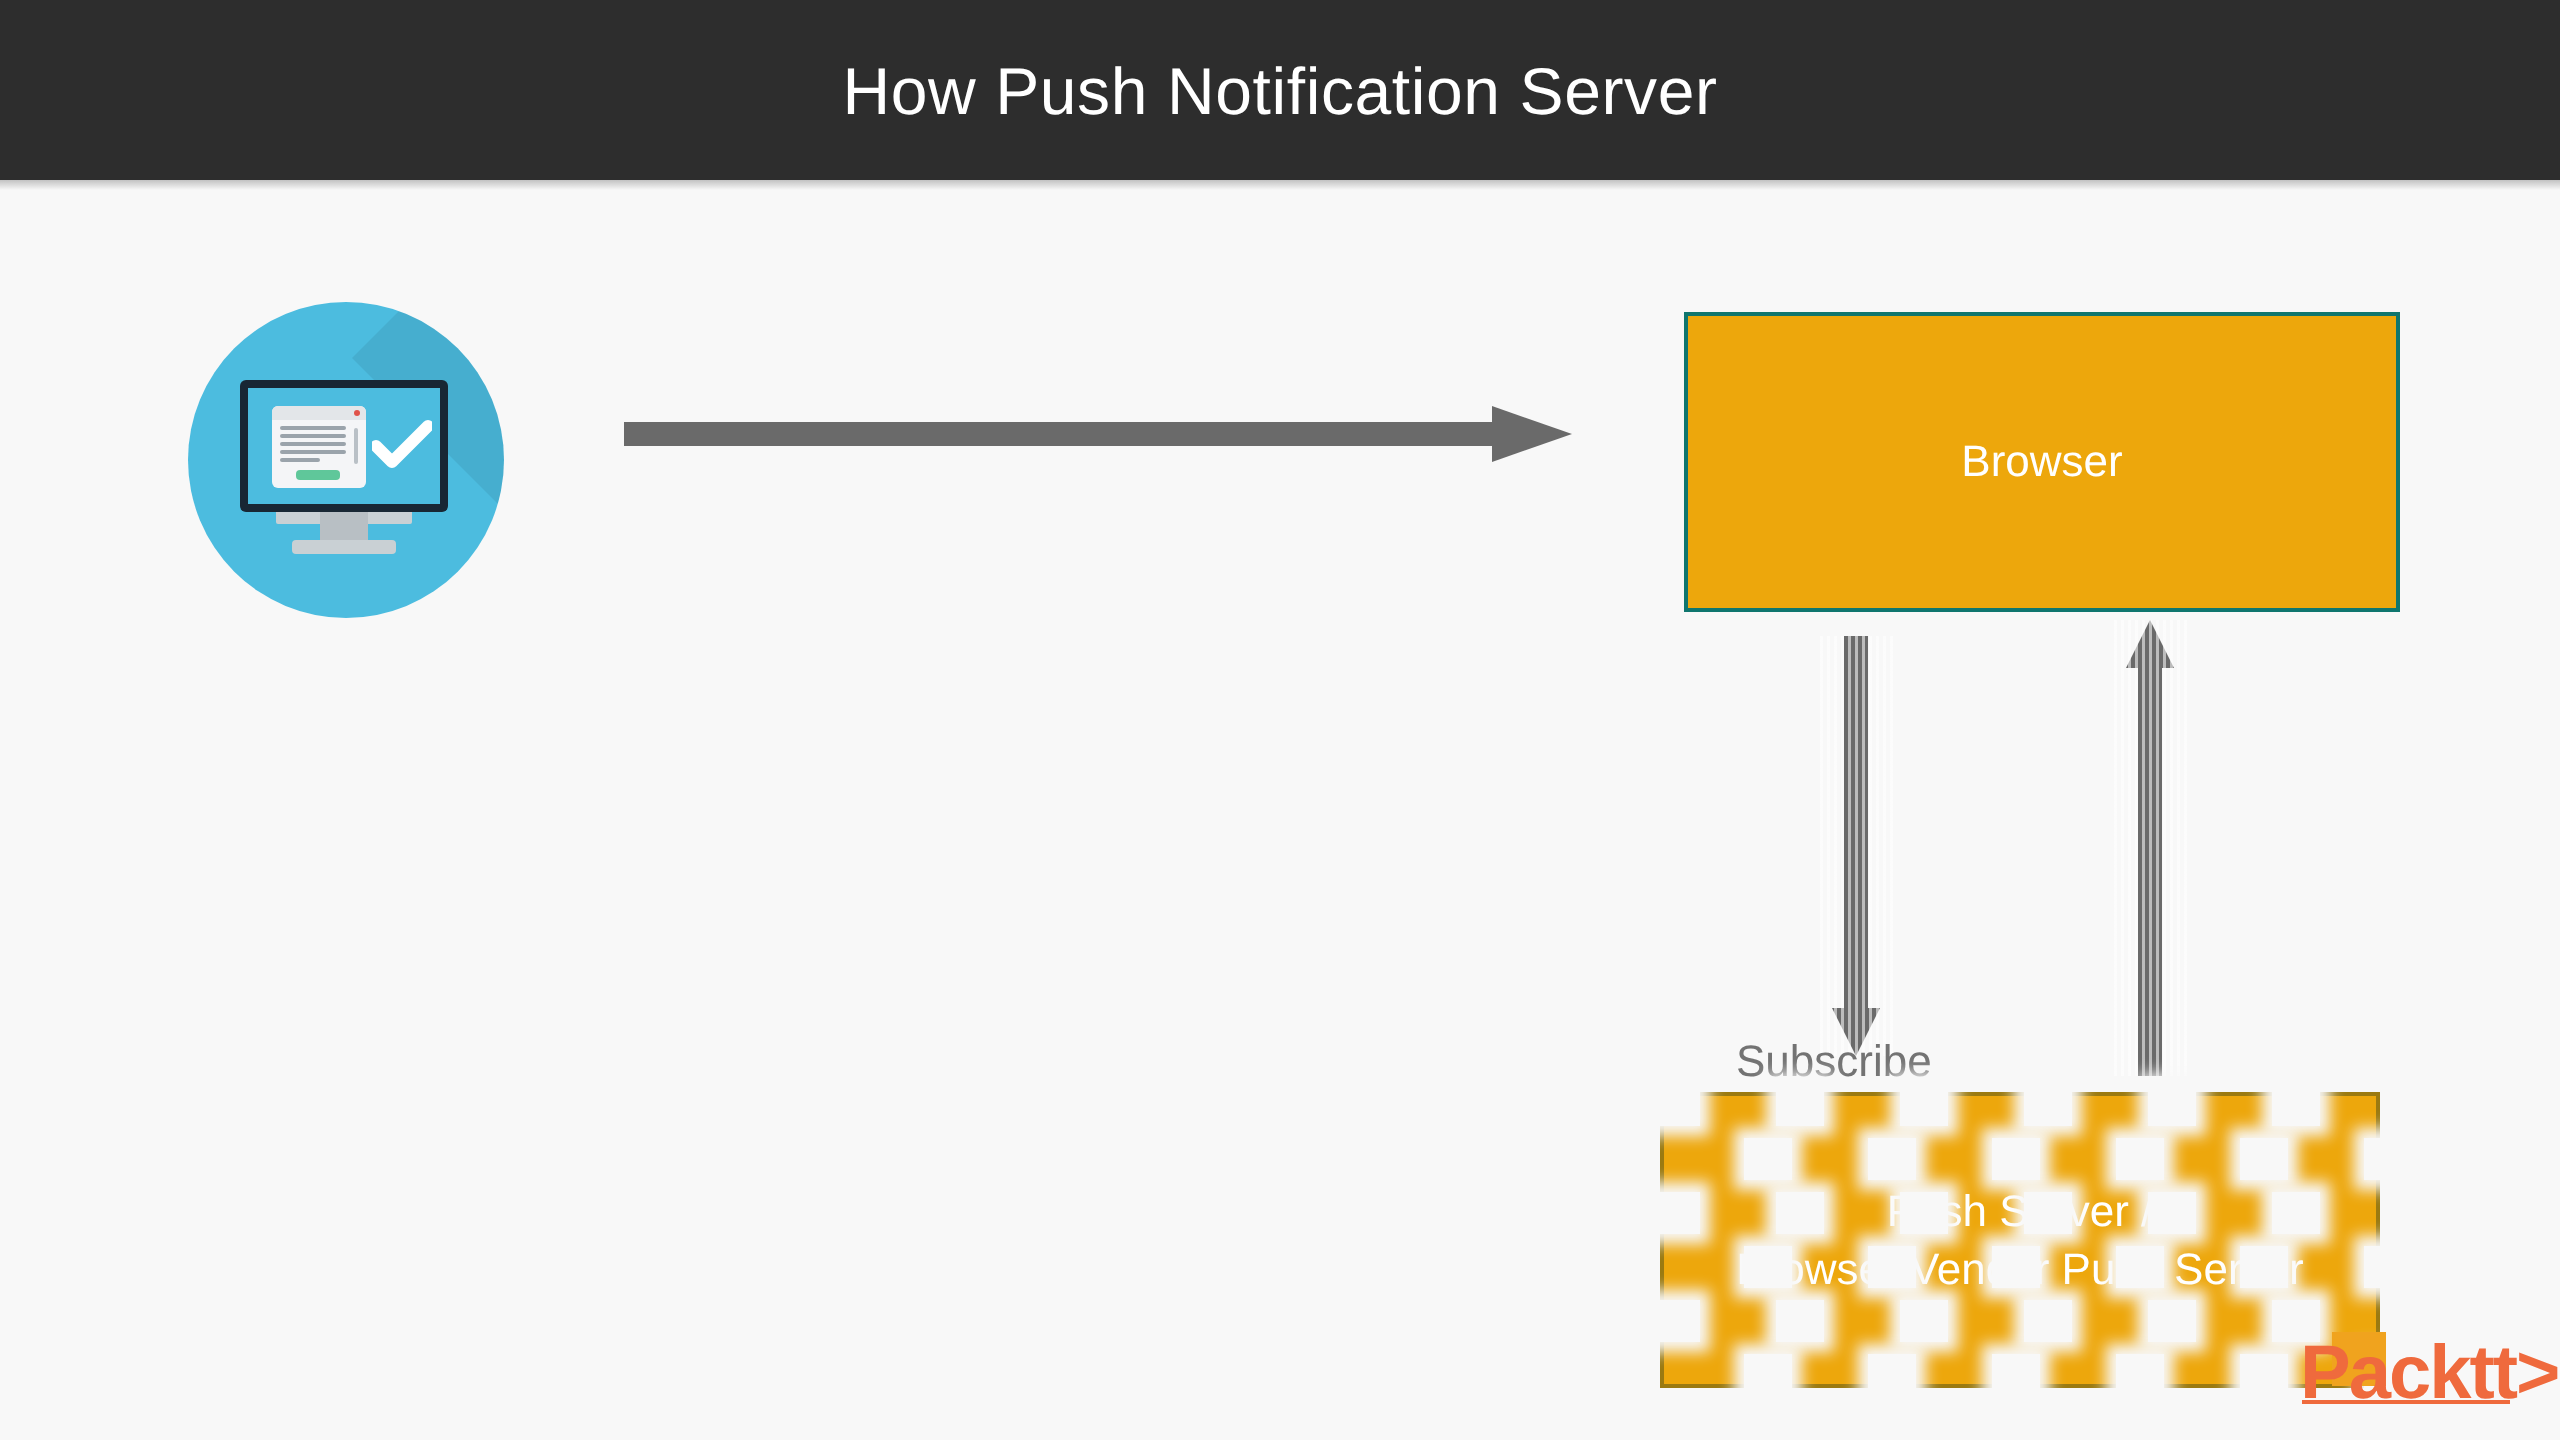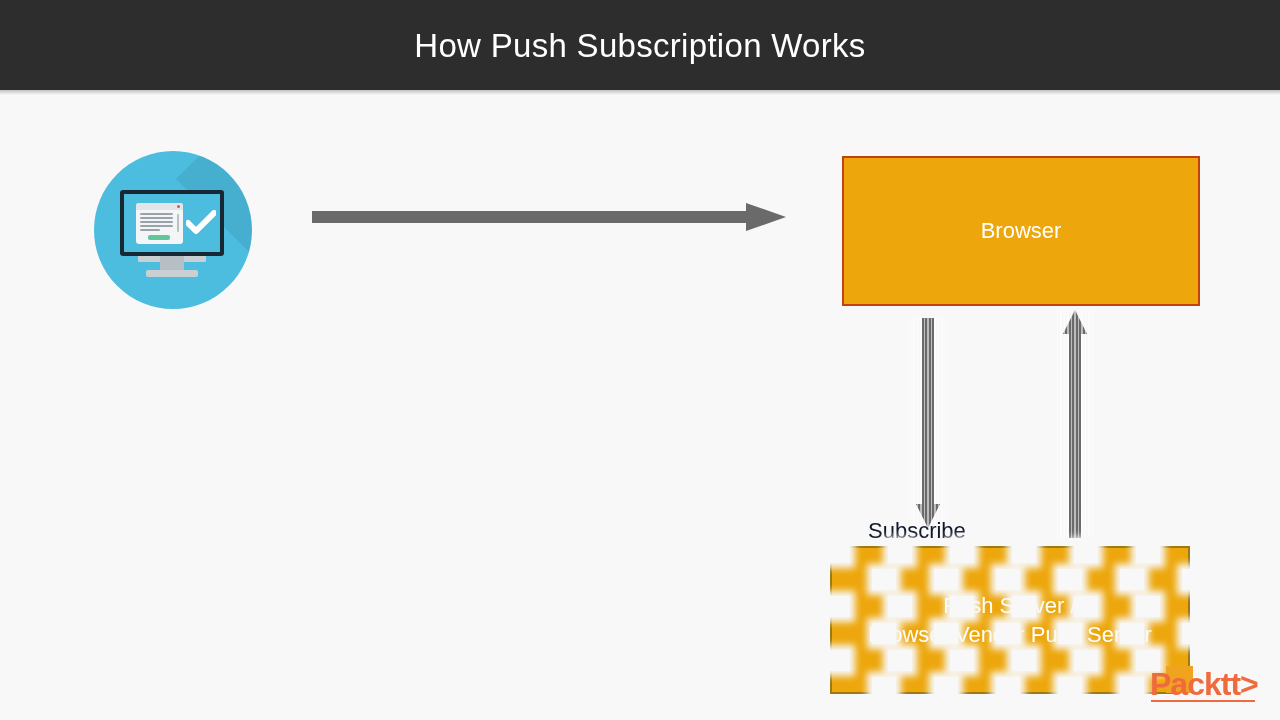--- a/index.html
+++ b/index.html
@@ -201,21 +201,21 @@
   }
 
   
   .browser-box {
     position: absolute;
     left: 842px;
     top: 156px;
     width: 358px;
     height: 150px;
     background: #eda70c;
-    border: 2px solid #c2410c;
+    border: 2px solid #0f766e;
     display: flex;
     align-items: center;
     justify-content: center;
   }
   .browser-label {
     color: #ffffff;
     font-size: 22px;
     line-height: 1;
   }
 
@@ -239,21 +239,21 @@
       rgba(255,255,255,0.55) 3.5px
     );
   }
 
   
   .subscribe-label {
     position: absolute;
     left: 868px;
     top: 518px;
     font-size: 22px;
-    color: #0f172a;
+    color: #737373;
     white-space: nowrap;
     text-align: right;
   }
 
   
   .push-box {
     position: absolute;
     left: 830px;
     top: 546px;
     width: 360px;
@@ -293,21 +293,21 @@
     position: absolute;
     left: 1150px;
     top: 668px;
     width: 112px;
     height: 40px;
   }
   .packt-word {
     position: absolute;
     left: 0;
     top: 0;
-    font-size: 32px;
+    font-size: 38px;
     font-weight: 700;
     color: #ef6a3d;
     letter-spacing: -1px;
     line-height: 1;
     white-space: nowrap;
   }
   .packt-square {
     position: absolute;
     left: 16px;
     top: -2px;
@@ -323,21 +323,21 @@
     height: 2px;
     background: #ef6a3d;
   }
 </style>
 </head>
 <body>
 
 <div id="slide">
 
   <div class="titlebar">
-    <div class="titlebar-text">How Push Subscription Works</div>
+    <div class="titlebar-text">How Push Notification Server</div>
   </div>
   <div class="titlebar-shadow"></div>
 
   <div class="device-icon">
     <div class="device-circle">
       <div class="device-shadow"></div>
     </div>
     <div class="monitor-base"></div>
     <div class="monitor-neck"></div>
     <div class="monitor-foot"></div>

